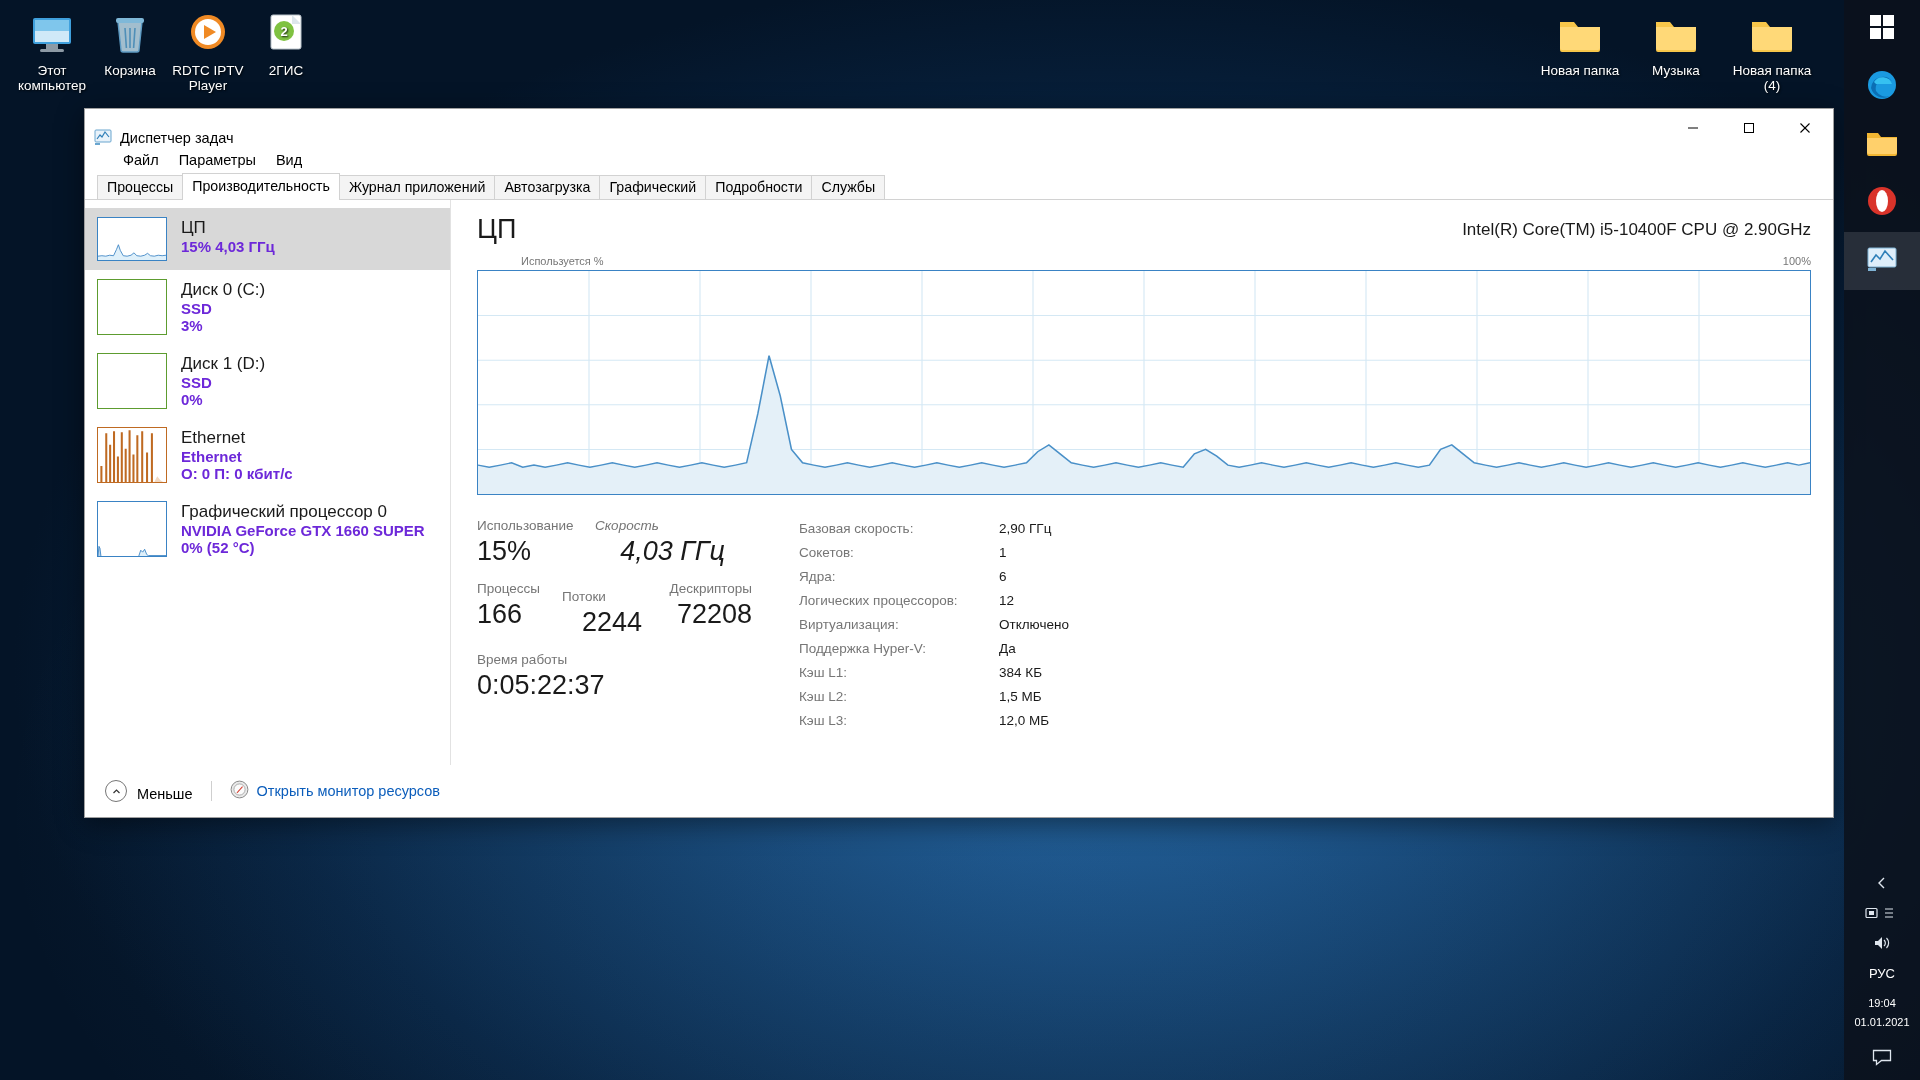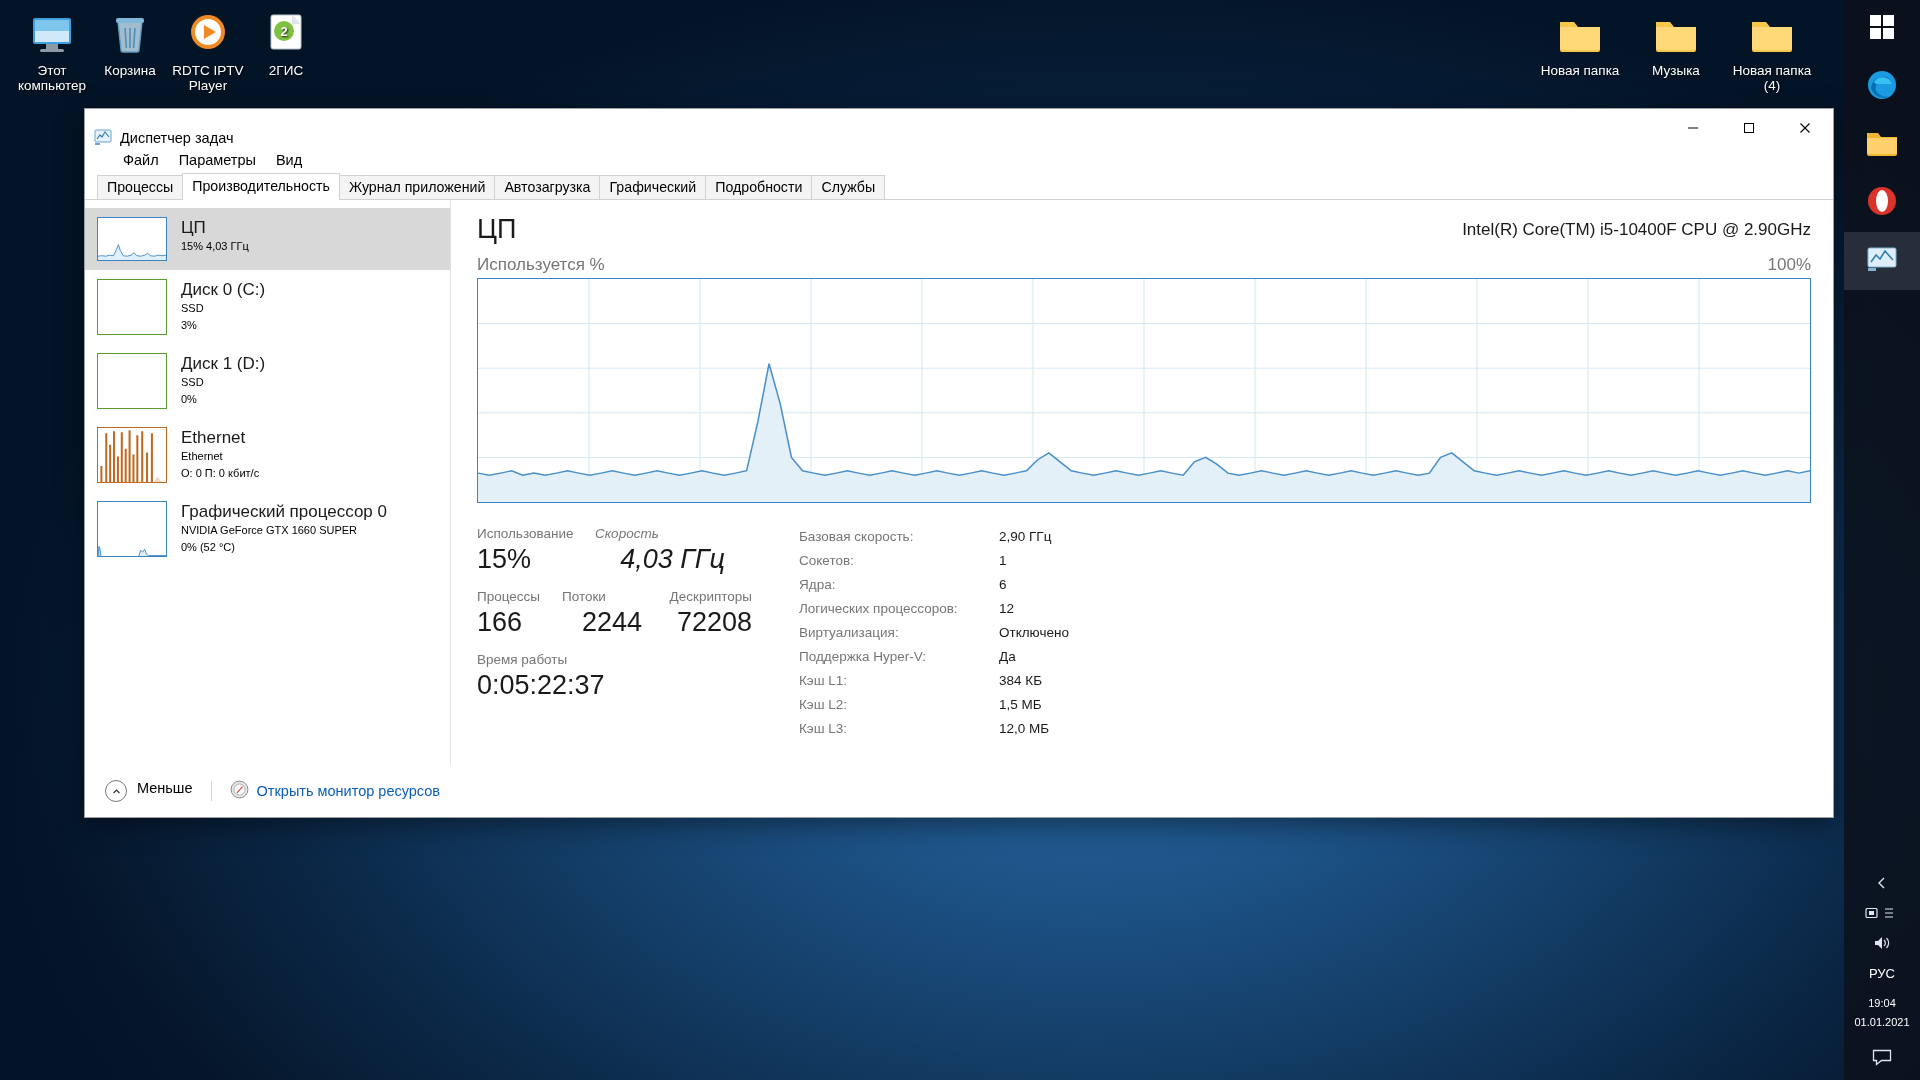--- a/index.html
+++ b/index.html
@@ -164,29 +164,29 @@
     width: 70px; height: 44px;
     border: 1px solid #3a83c4;
     background: #fff;
     flex: 0 0 auto;
     position: relative;
     overflow: hidden;
   }
   .sbthumb svg { display: block; width: 100%; height: 100%; }
   .sbtext { padding-top: 0px; line-height: 18px; }
   .sbtitle { font-size: 17px; color: #1a1a1a; line-height: 21px; }
-  .sbsub { font-size: 11px; color: #000000; line-height: 17px; }
+  .sbsub { font-size: 15px; color: #6d28d9; line-height: 17px; font-weight: bold; }
 
   
   .main { flex: 1; padding: 14px 22px 0 26px; position: relative; min-width: 0; }
   .mainhead { display: flex; align-items: flex-start; }
   .mh-title { font-size: 27px; line-height: 30px; color: #1a1a1a; font-weight: normal; }
   .mh-cpu { margin-left: auto; font-size: 17px; color: #1a1a1a; padding-top: 6px; }
 
-  .graphlabels { display: flex; font-size: 17px; color: #767676; margin-top: 11px; }
+  .graphlabels { display: flex; font-size: 11px; color: #767676; margin-top: 11px; margin-left: 44px; }
   .graphlabels .right { margin-left: auto; }
   .graphbox {
     margin-top: 3px;
     height: 225px;
     border: 1px solid #3a83c4;
     position: relative;
     background: #fff;
     overflow: hidden;
   }
   .graphbox svg { display: block; width: 100%; height: 100%; }
@@ -194,42 +194,42 @@
   .graphfoot .right { margin-left: auto; }
 
   
   .stats { display: flex; margin-top: 22px; }
   .statsleft { width: 290px; flex: 0 0 auto; }
   .srow { display: flex; margin-bottom: 13px; }
   .scell { width: 97px; }
   .scell.w-use { width: 118px; }
   .scell.w-speed { width: 130px; font-style: italic; }
   .scell.w-proc { width: 85px; }
-  .scell.w-thr  { width: 80px; }
+  .scell.w-thr  { width: 80px; margin-top: 8px; }
   .slabel { font-size: 13.5px; color: #767676; line-height: 18px; }
   .svalue { font-size: 27px; color: #1a1a1a; line-height: 32px; }
   .svalue.right { text-align: right; }
   .slabel.right { text-align: right; }
 
   .statsright { margin-left: 32px; padding-top: 2px; }
   .kv { display: flex; margin-bottom: 5px; line-height: 19px; }
   .kvk { width: 200px; font-size: 13.5px; color: #767676; }
   .kvv { font-size: 13.5px; color: #1a1a1a; }
 
   
   .tmfoot {
     height: 52px;
     flex: 0 0 auto;
     display: flex; align-items: center;
     padding-left: 20px;
     gap: 10px;
     border-top: 0;
     background: #fff;
   }
-  .fewer { display: flex; align-items: flex-start; gap: 10px; font-size: 14.5px; color: #000; }
+  .fewer { display: flex; align-items: flex-end; gap: 10px; font-size: 14.5px; color: #000; }
   .circlebtn {
     width: 22px; height: 22px; border-radius: 50%;
     border: 1px solid #767676;
     display: flex; align-items: center; justify-content: center;
     font-size: 11px; color: #333;
   }
   .divider { width: 1px; height: 20px; background: #cfcfcf; margin: 0 8px; }
   .reslink { display: flex; align-items: center; gap: 8px; }
   .reslink .lbl { color: #0b5dbb; font-size: 14.5px; }
 </style>

